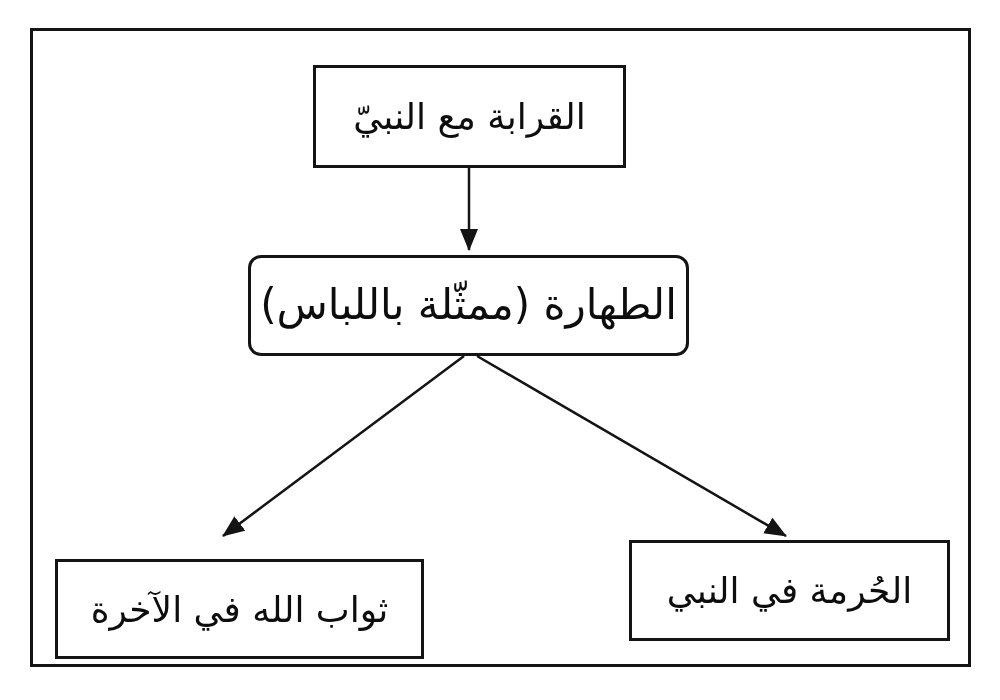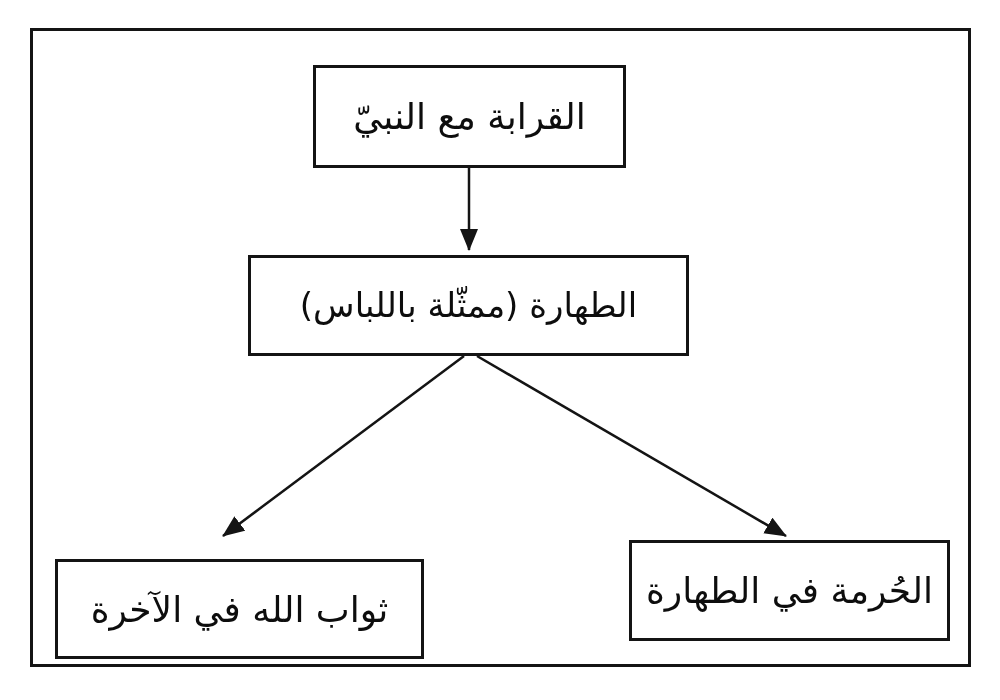--- a/index.html
+++ b/index.html
@@ -36,21 +36,21 @@
     justify-content: center;
     text-align: center;
     direction: rtl;
     color: #0d0d0d;
     font-size: 36px;
     line-height: 1.25;
     padding: 0 8px;
     white-space: nowrap;
   }
   .node-root   { left: 313px; top: 65px;  width: 313px; height: 103px; }
-  .node-middle { left: 248px; top: 255px; width: 441px; height: 101px; font-size: 34px; }
+  .node-middle { left: 248px; top: 255px; width: 441px; height: 101px; font-size: 42px; border-radius: 13px; }
   .node-left   { left: 55px;  top: 540px; width: 369px; height: 100px; margin-top: 19px; }
   .node-right  { left: 629px; top: 540px; width: 321px; height: 101px; }
   svg.arrows {
     position: absolute;
     left: 0;
     top: 0;
     width: 1000px;
     height: 700px;
     pointer-events: none;
   }
@@ -72,15 +72,15 @@
     <line x1="464" y1="356" x2="223" y2="536" stroke="#141414" stroke-width="2.5" marker-end="url(#arrowhead)"></line>
     <line x1="477" y1="356" x2="786" y2="536" stroke="#141414" stroke-width="2.5" marker-end="url(#arrowhead)"></line>
   </svg>
 
   <div class="node node-root" lang="ar" dir="rtl">القرابة مع النبيّ</div>
 
   <div class="node node-middle" lang="ar" dir="rtl">الطهارة (ممثّلة باللباس)</div>
 
   <div class="node node-left" lang="ar" dir="rtl">ثواب الله في الآخرة</div>
 
-  <div class="node node-right" lang="ar" dir="rtl">الحُرمة في الطهارة</div>
+  <div class="node node-right" lang="ar" dir="rtl">الحُرمة في النبي</div>
 
 </div>
 
 </body></html>

